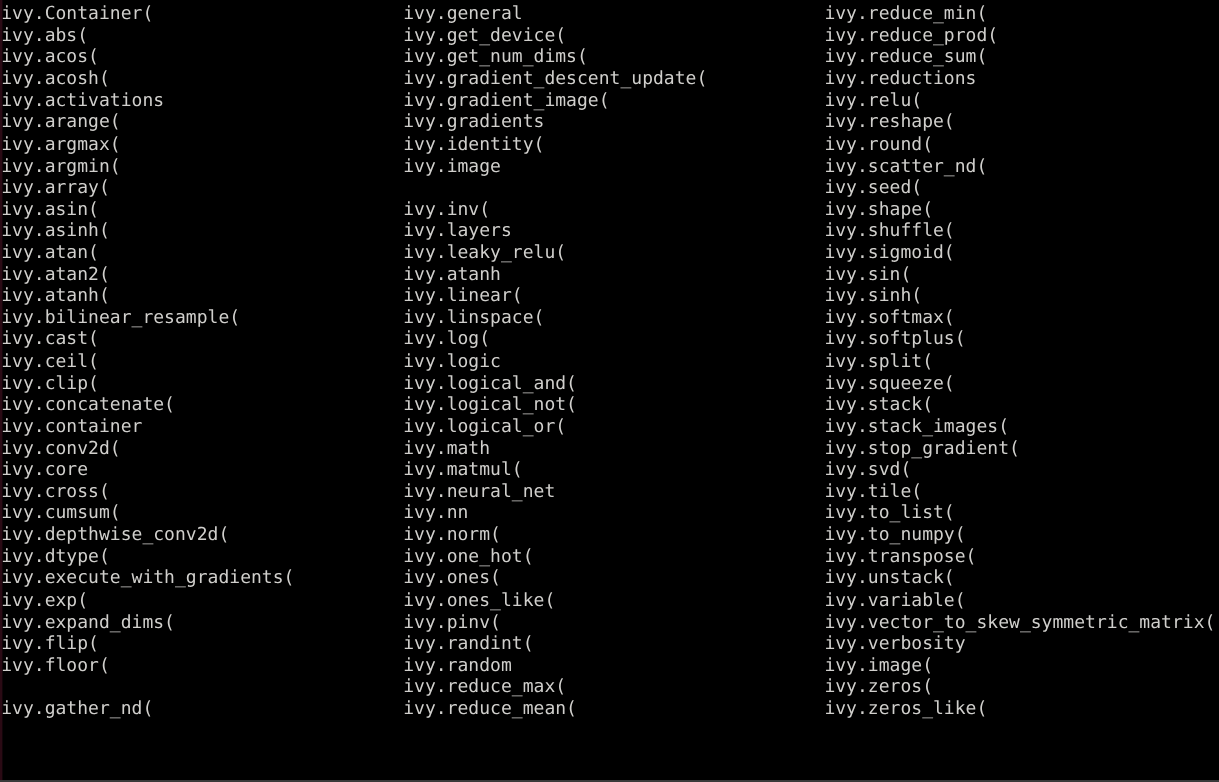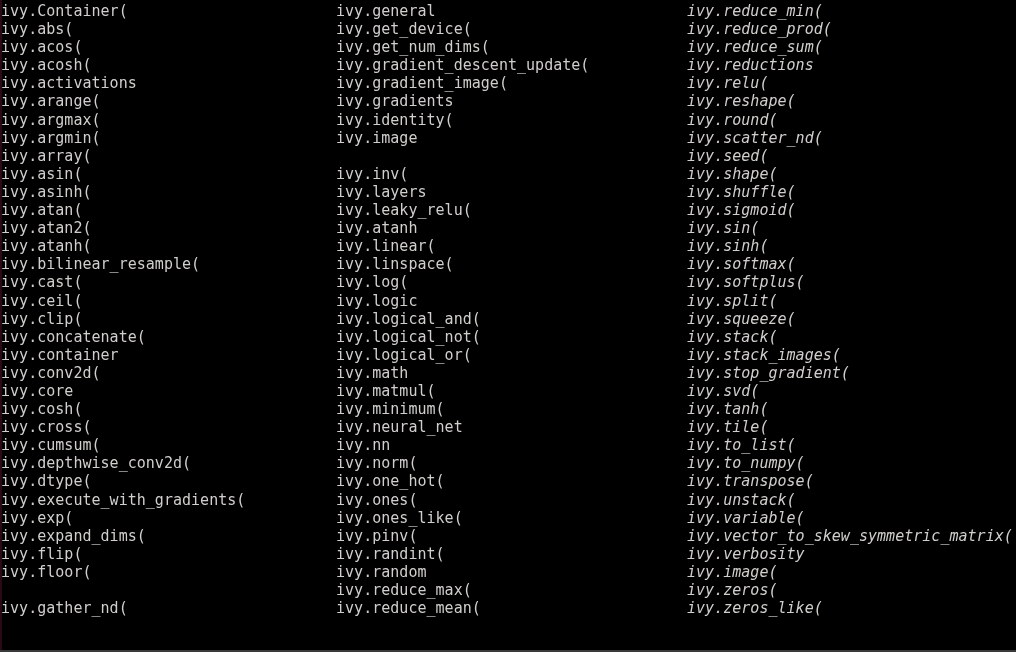--- a/index.html
+++ b/index.html
@@ -60,21 +60,21 @@
     position: absolute;
     top: 0;
     font-size: 15px;
     line-height: 18.1px;
     letter-spacing: 0.02px;
     color: #d0cfcc;
     white-space: pre;
   }
   .col-0 { left: 1px; text-align: center;   }
   .col-1 { left: 336px; }
-  .col-2 { left: 687px; font-style: italic; }
+  .col-2 { left: 687px; }
 </style>
 </head>
 <body>
 
 <div id="terminal">
 
   <div id="left-edge"></div>
 
   <div id="completion-grid">
       <div class="completion-row"><span class="completion-cell col-0">ivy.Container(</span><span class="completion-cell col-1">ivy.general</span><span class="completion-cell col-2">ivy.reduce_min(</span></div>
@@ -92,21 +92,20 @@
       <div class="completion-row"><span class="completion-cell col-0">ivy.atan2(</span><span class="completion-cell col-1">ivy.atanh</span><span class="completion-cell col-2">ivy.sin(</span></div>
       <div class="completion-row"><span class="completion-cell col-0">ivy.atanh(</span><span class="completion-cell col-1">ivy.linear(</span><span class="completion-cell col-2">ivy.sinh(</span></div>
       <div class="completion-row"><span class="completion-cell col-0">ivy.bilinear_resample(</span><span class="completion-cell col-1">ivy.linspace(</span><span class="completion-cell col-2">ivy.softmax(</span></div>
       <div class="completion-row"><span class="completion-cell col-0">ivy.cast(</span><span class="completion-cell col-1">ivy.log(</span><span class="completion-cell col-2">ivy.softplus(</span></div>
       <div class="completion-row"><span class="completion-cell col-0">ivy.ceil(</span><span class="completion-cell col-1">ivy.logic</span><span class="completion-cell col-2">ivy.split(</span></div>
       <div class="completion-row"><span class="completion-cell col-0">ivy.clip(</span><span class="completion-cell col-1">ivy.logical_and(</span><span class="completion-cell col-2">ivy.squeeze(</span></div>
       <div class="completion-row"><span class="completion-cell col-0">ivy.concatenate(</span><span class="completion-cell col-1">ivy.logical_not(</span><span class="completion-cell col-2">ivy.stack(</span></div>
       <div class="completion-row"><span class="completion-cell col-0">ivy.container</span><span class="completion-cell col-1">ivy.logical_or(</span><span class="completion-cell col-2">ivy.stack_images(</span></div>
       <div class="completion-row"><span class="completion-cell col-0">ivy.conv2d(</span><span class="completion-cell col-1">ivy.math</span><span class="completion-cell col-2">ivy.stop_gradient(</span></div>
       <div class="completion-row"><span class="completion-cell col-0">ivy.core</span><span class="completion-cell col-1">ivy.matmul(</span><span class="completion-cell col-2">ivy.svd(</span></div>
-      <div class="completion-row"><span class="completion-cell col-0">ivy.cosh(</span><span class="completion-cell col-1">ivy.minimum(</span><span class="completion-cell col-2">ivy.tanh(</span></div>
       <div class="completion-row"><span class="completion-cell col-0">ivy.cross(</span><span class="completion-cell col-1">ivy.neural_net</span><span class="completion-cell col-2">ivy.tile(</span></div>
       <div class="completion-row"><span class="completion-cell col-0">ivy.cumsum(</span><span class="completion-cell col-1">ivy.nn</span><span class="completion-cell col-2">ivy.to_list(</span></div>
       <div class="completion-row"><span class="completion-cell col-0">ivy.depthwise_conv2d(</span><span class="completion-cell col-1">ivy.norm(</span><span class="completion-cell col-2">ivy.to_numpy(</span></div>
       <div class="completion-row"><span class="completion-cell col-0">ivy.dtype(</span><span class="completion-cell col-1">ivy.one_hot(</span><span class="completion-cell col-2">ivy.transpose(</span></div>
       <div class="completion-row"><span class="completion-cell col-0">ivy.execute_with_gradients(</span><span class="completion-cell col-1">ivy.ones(</span><span class="completion-cell col-2">ivy.unstack(</span></div>
       <div class="completion-row"><span class="completion-cell col-0">ivy.exp(</span><span class="completion-cell col-1">ivy.ones_like(</span><span class="completion-cell col-2">ivy.variable(</span></div>
       <div class="completion-row"><span class="completion-cell col-0">ivy.expand_dims(</span><span class="completion-cell col-1">ivy.pinv(</span><span class="completion-cell col-2">ivy.vector_to_skew_symmetric_matrix(</span></div>
       <div class="completion-row"><span class="completion-cell col-0">ivy.flip(</span><span class="completion-cell col-1">ivy.randint(</span><span class="completion-cell col-2">ivy.verbosity</span></div>
       <div class="completion-row"><span class="completion-cell col-0">ivy.floor(</span><span class="completion-cell col-1">ivy.random</span><span class="completion-cell col-2">ivy.image(</span></div>
       <div class="completion-row"><span class="completion-cell col-1">ivy.reduce_max(</span><span class="completion-cell col-2">ivy.zeros(</span></div>

